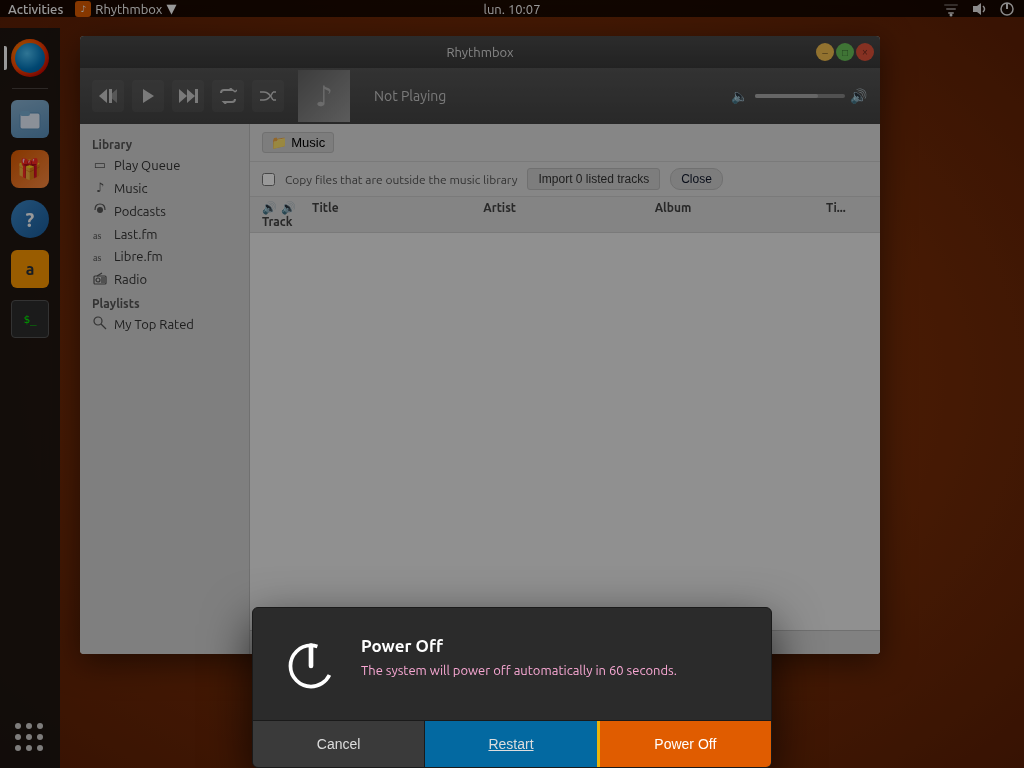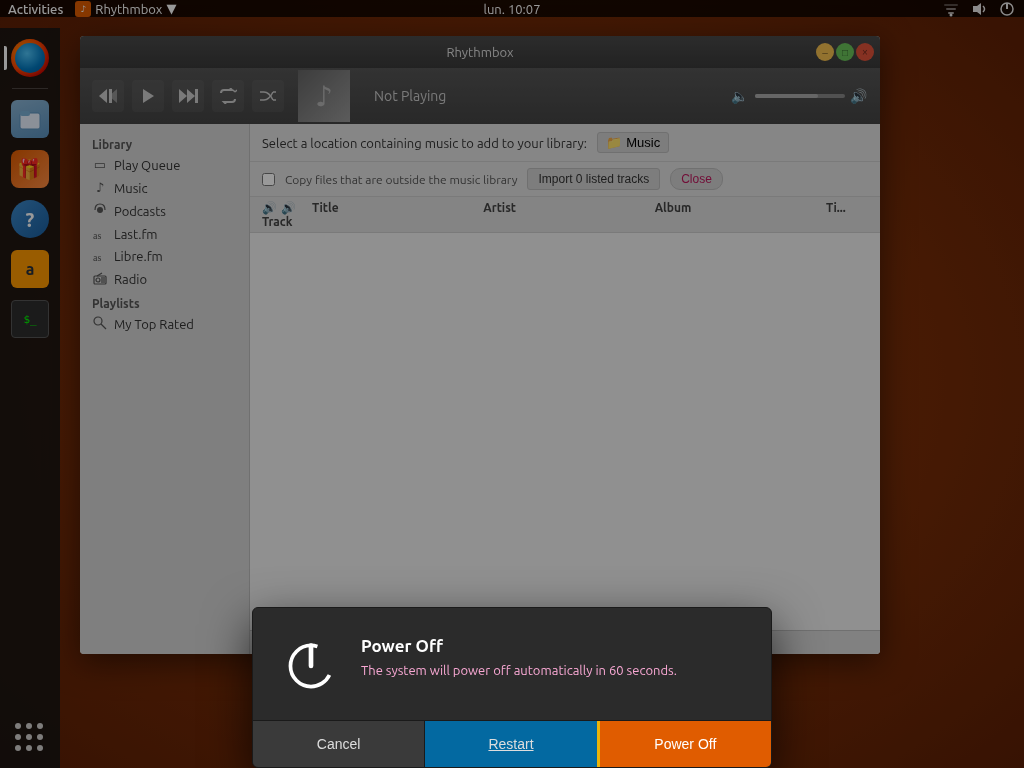--- a/index.html
+++ b/index.html
@@ -486,21 +486,21 @@
       color: #333;
     }
 
     .close-btn {
       background: #d0d0d0;
       border: 1px solid #bbb;
       border-radius: 10px;
       padding: 3px 10px;
       font-size: 12px;
       cursor: pointer;
-      color: #be185d;
+      color: #0f172a;
     }
 
     
     .track-table {
       flex: 1;
       overflow-y: auto;
     }
 
     .track-table-header {
       display: flex;
@@ -856,21 +856,20 @@
               <line x1="8" y1="8" x2="13" y2="13"></line>
             </svg>
           </span>
           <span>My Top Rated</span>
         </div>
       </div>
 
       <div class="content-area">
 
         <div class="import-bar">
-          <span class="import-label">Select a location containing music to add to your library:</span>
           <button class="music-folder-btn">
             <span>📁</span>
             <span>Music</span>
           </button>
         </div>
         <div class="copy-bar">
           <input type="checkbox" class="copy-checkbox" style="">
           <span class="copy-label">Copy files that are outside the music library</span>
           <button class="import-btn">Import 0 listed tracks</button>
           <button class="close-btn">Close</button>

